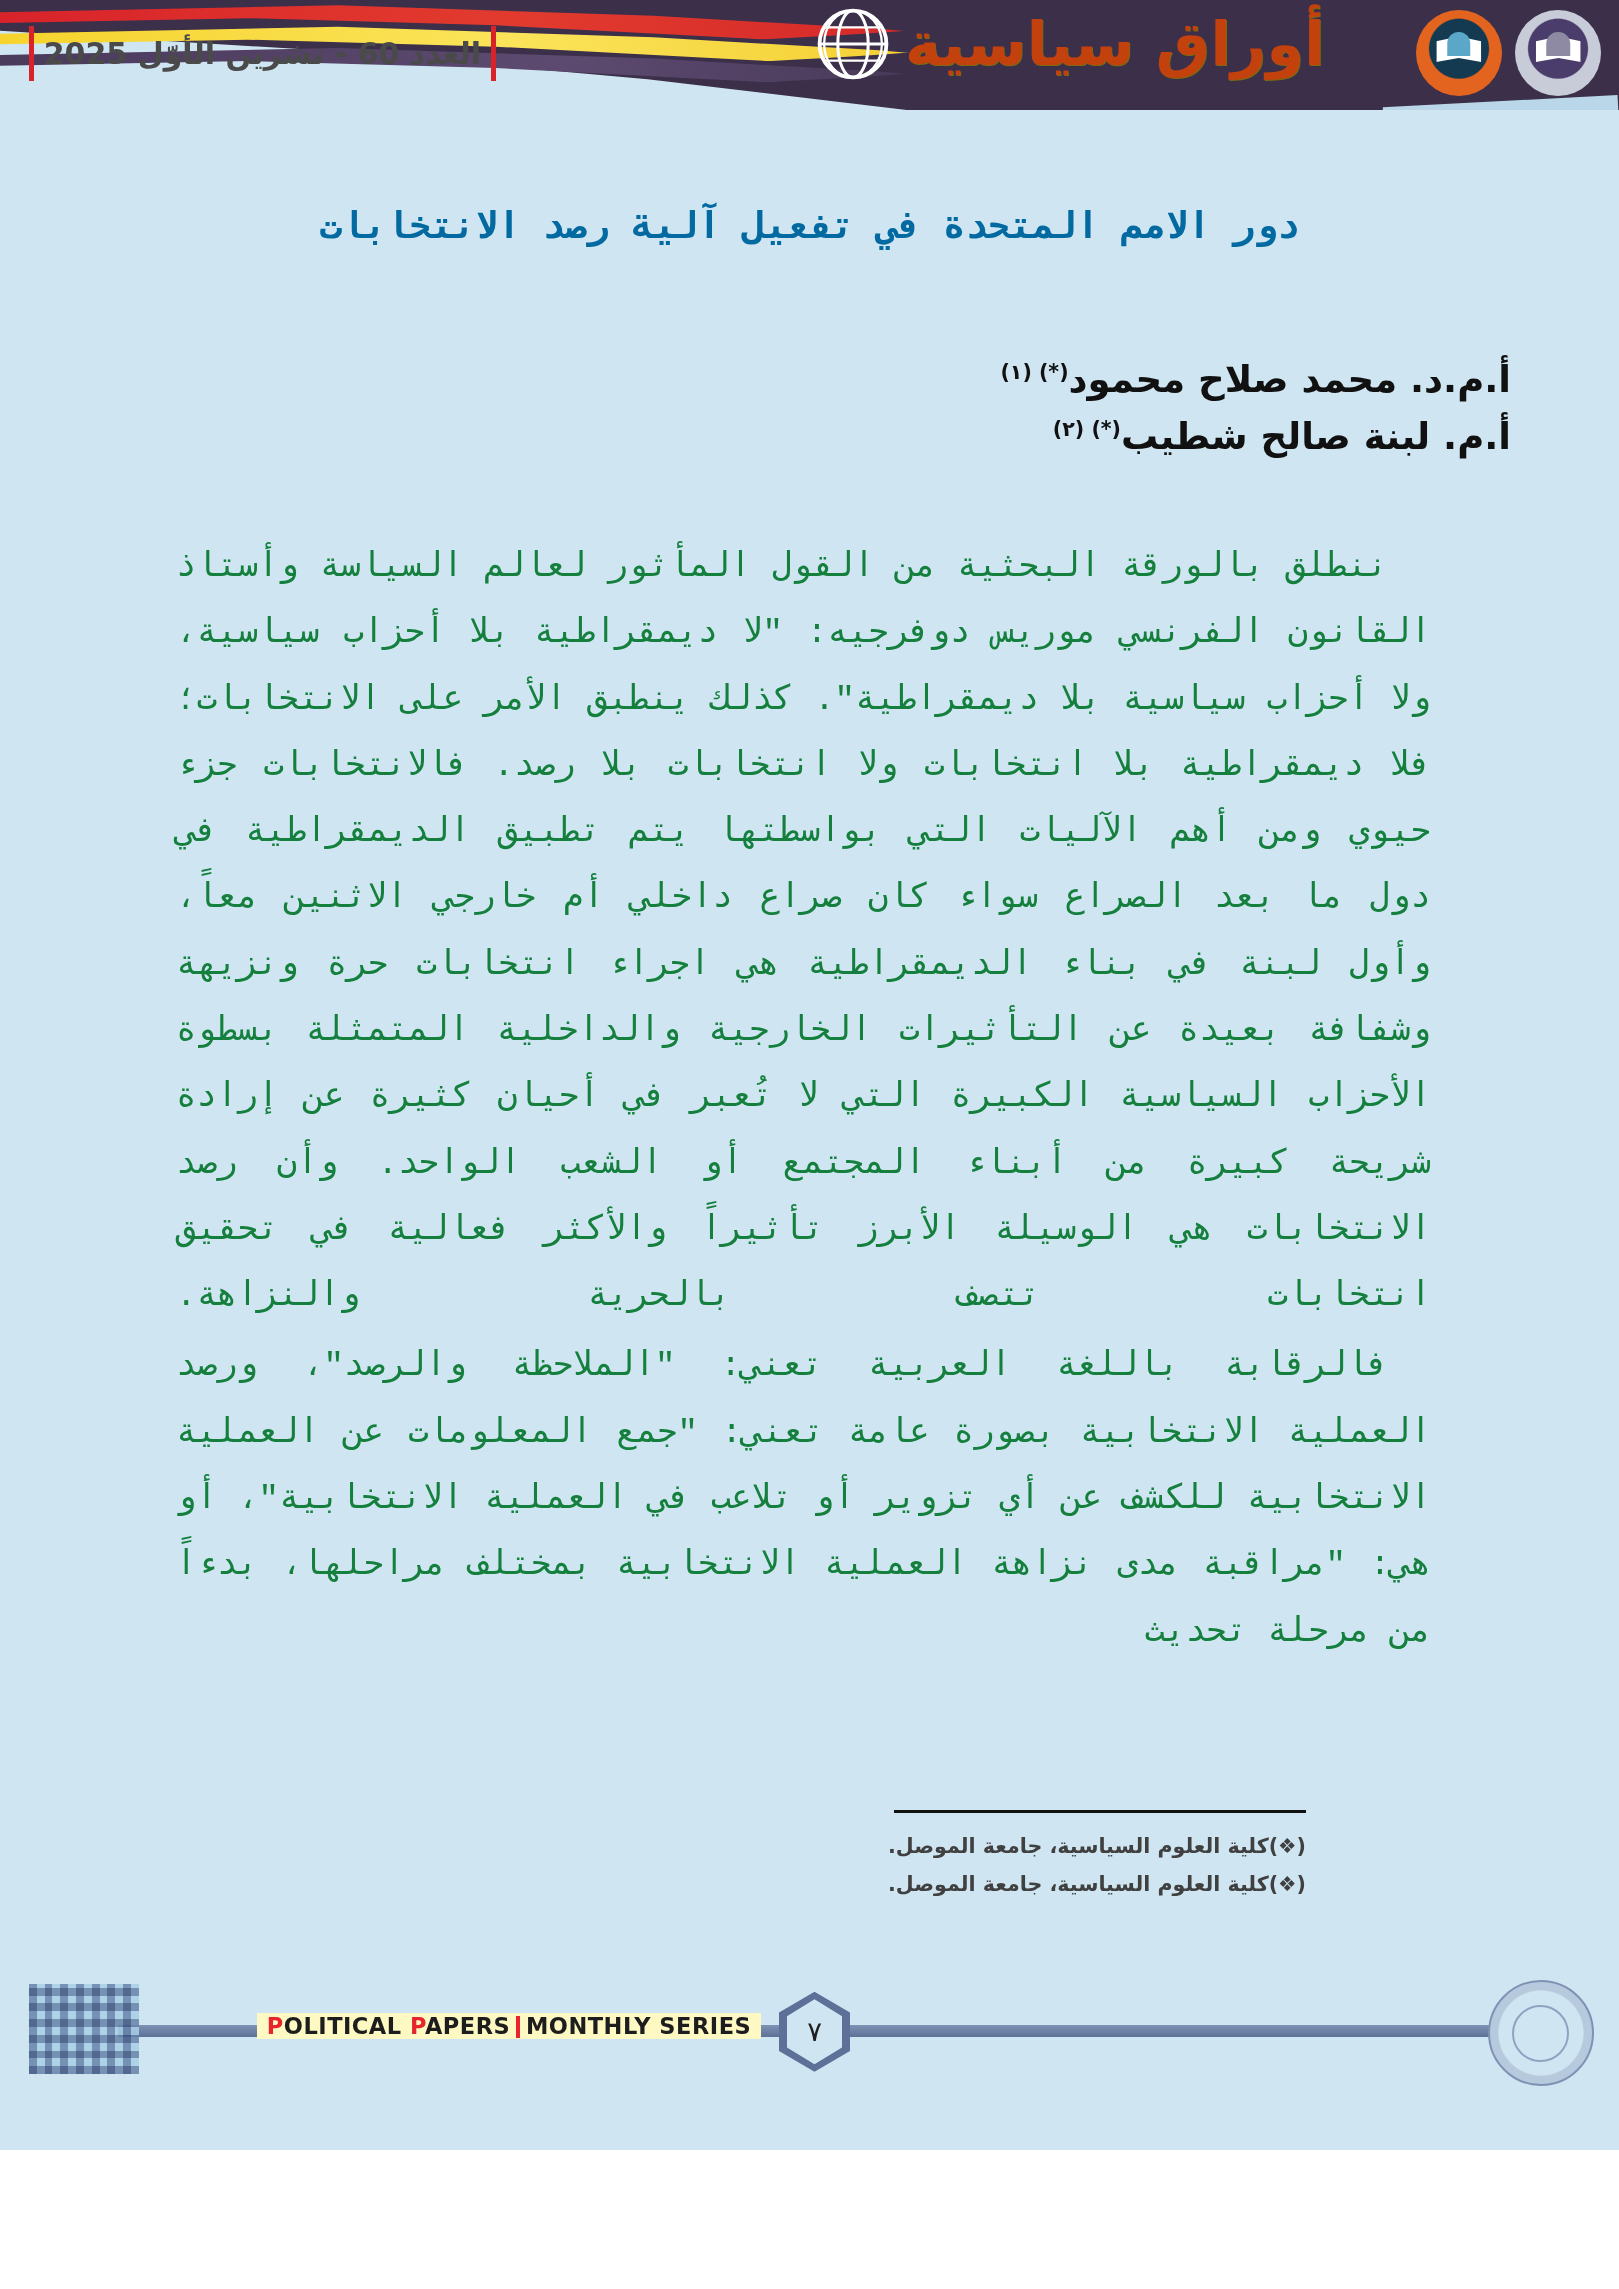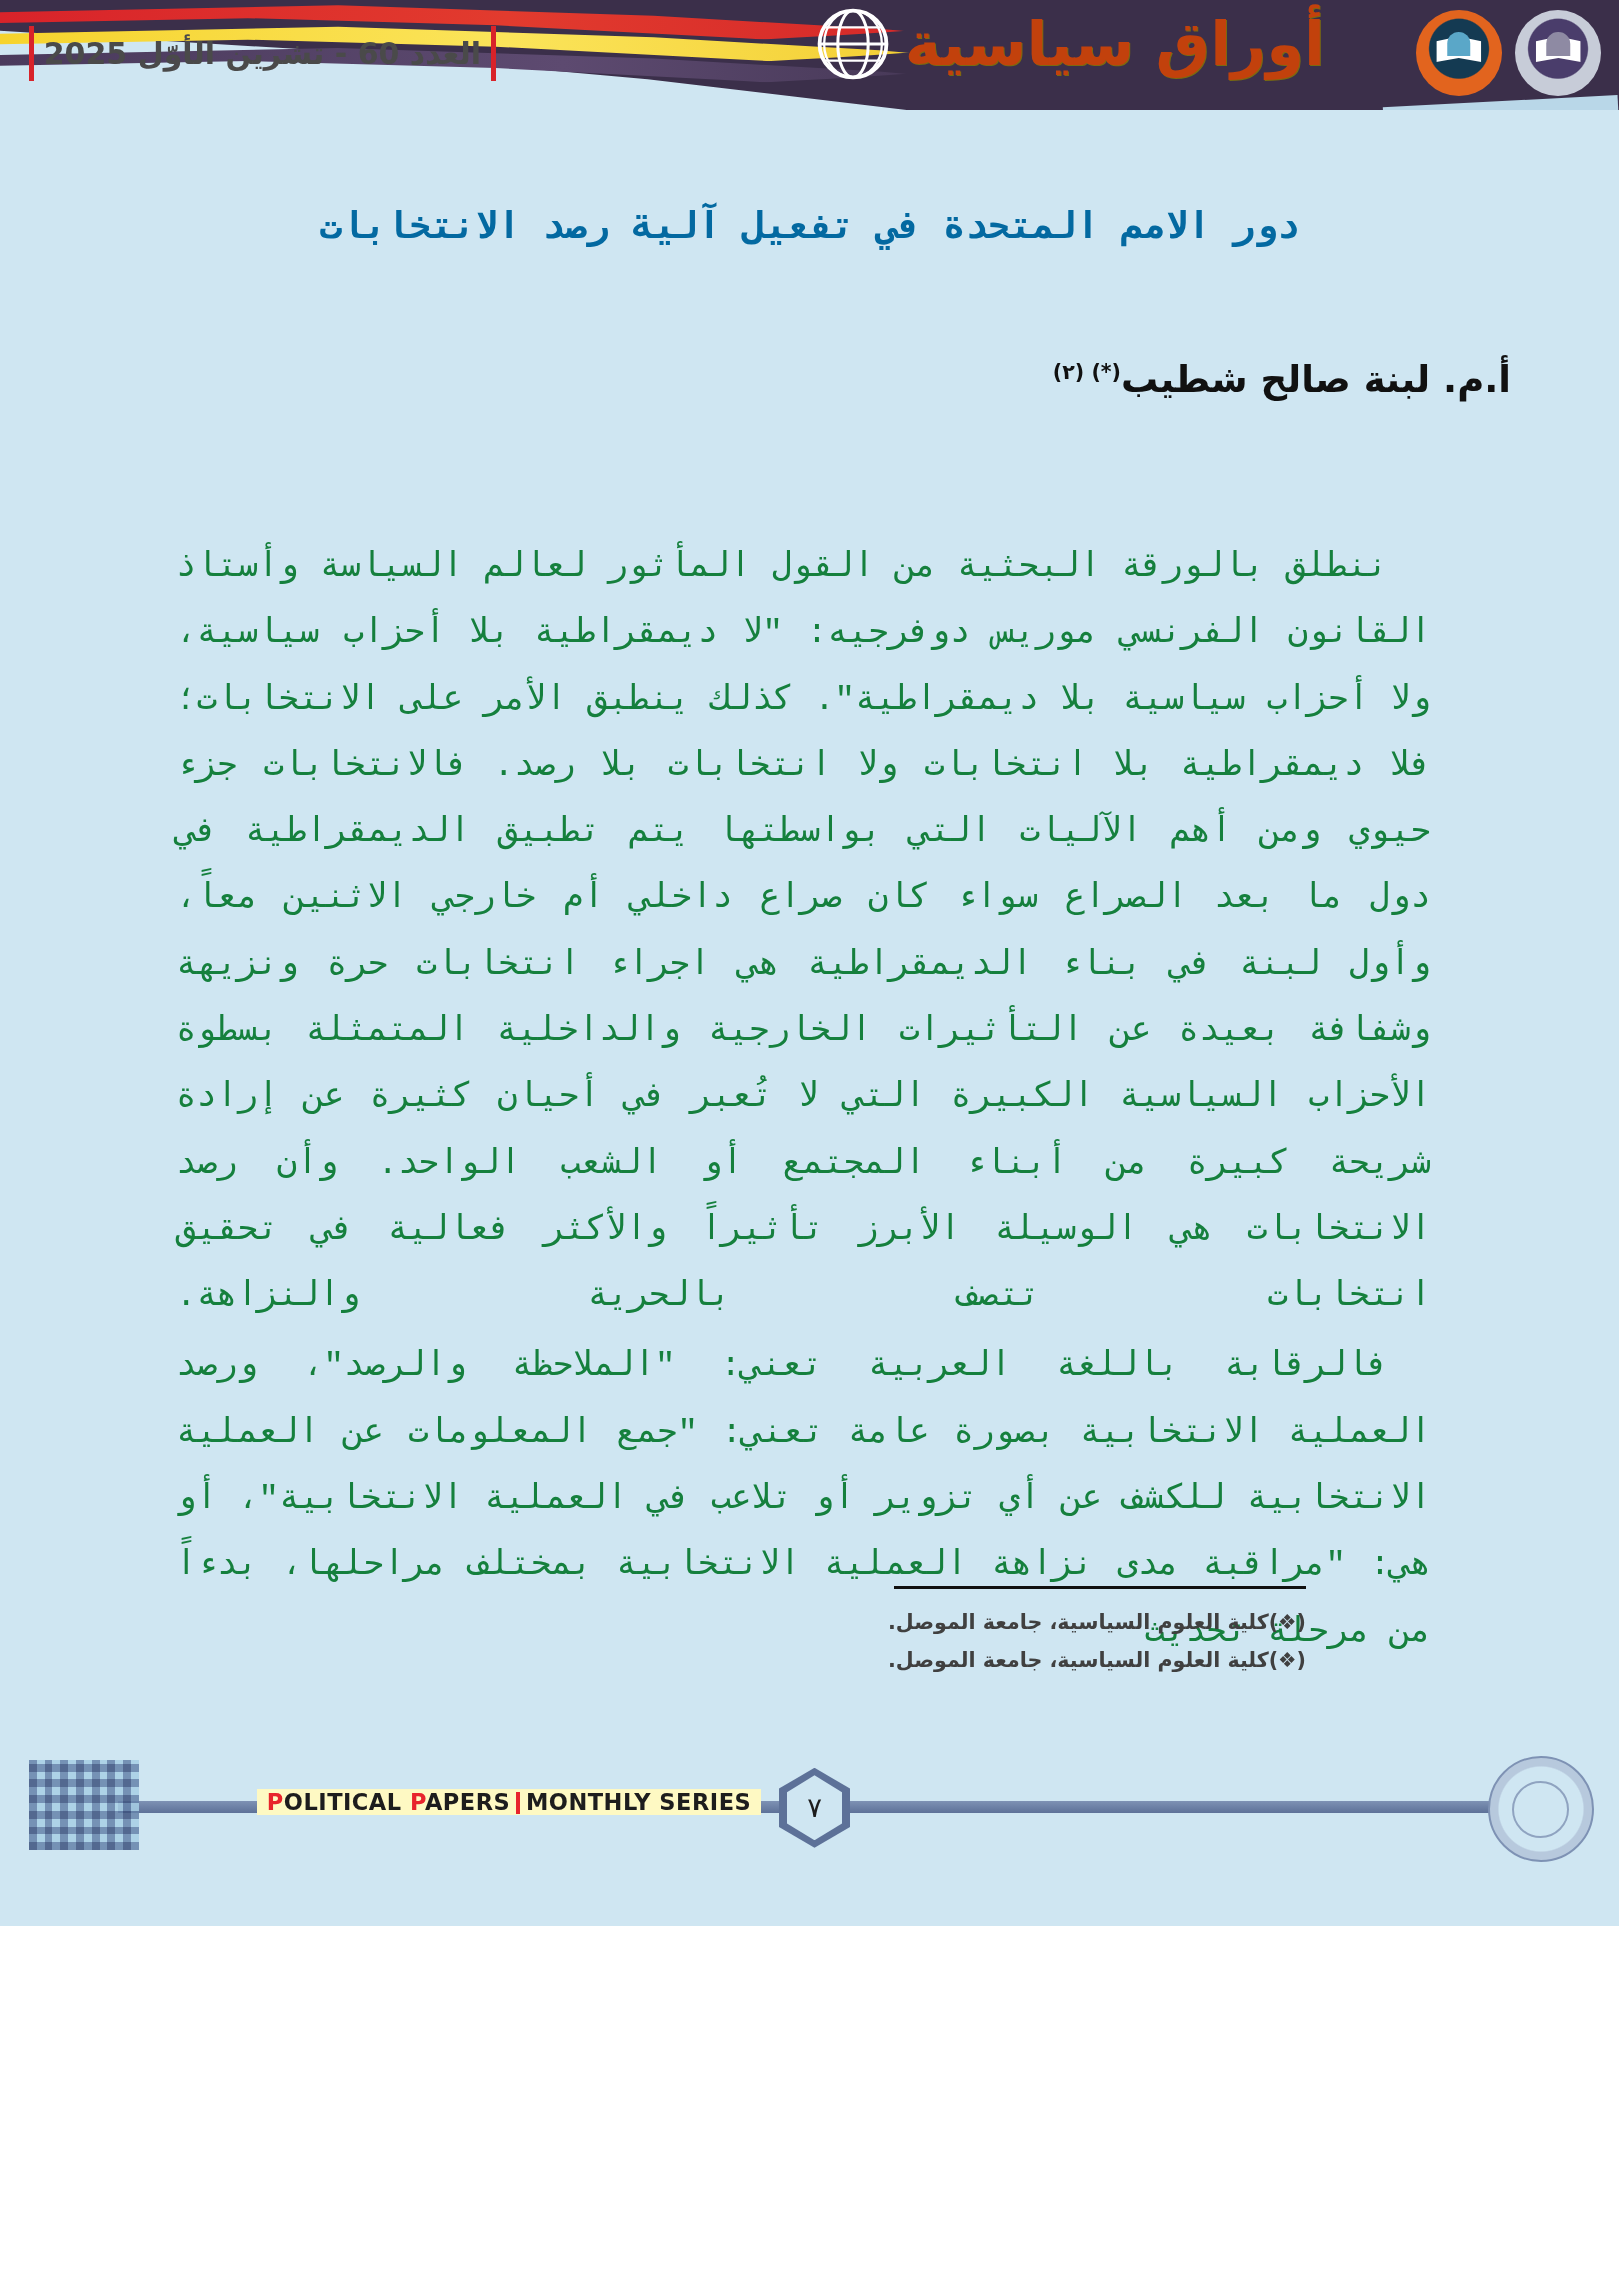--- a/index.html
+++ b/index.html
@@ -4,21 +4,21 @@
 <title>أوراق سياسية</title>
 <style>
   html, body {
     margin: 0;
     padding: 0;
     background: #ffffff;
   }
   .page {
     position: relative;
     width: 1619px;
-    height: 1926px;
+    height: 2150px;
     background: #cfe6f2;
     overflow: hidden;
     font-family: "DejaVu Sans", sans-serif;
   }
 
   
   .header {
     position: absolute;
     top: 0; left: 0;
     width: 1619px;
@@ -354,20 +354,23 @@
     <div class="emblems">
       <div class="emblem silver"></div>
       <div class="emblem orange"></div>
     </div>
   </div>
 
   <div class="doc-title">دور الامم المتحدة في تفعيل آلية رصد الانتخابات</div>
 
   <div class="authors">
     <div class="author">
+      <span>أ.م.د. محمد صلاح محمود</span><sup>(*) (١)</sup>
+    </div>
+    <div class="author">
       <span>أ.م. لبنة صالح شطيب</span><sup>(*) (٢)</sup>
     </div>
   </div>
 
   <div class="body-text">
     <p>ننطلق بالورقة البحثية من القول المأثور لعالم السياسة وأستاذ القانون الفرنسي موريس دوفرجيه: "لا ديمقراطية بلا أحزاب سياسية، ولا أحزاب سياسية بلا ديمقراطية". كذلك ينطبق الأمر على الانتخابات؛ فلا ديمقراطية بلا انتخابات ولا انتخابات بلا رصد. فالانتخابات جزء حيوي ومن أهم الآليات التي بواسطتها يتم تطبيق الديمقراطية في دول ما بعد الصراع سواء كان صراع داخلي أم خارجي الاثنين معاً، وأول لبنة في بناء الديمقراطية هي اجراء انتخابات حرة ونزيهة وشفافة بعيدة عن التأثيرات الخارجية والداخلية المتمثلة بسطوة الأحزاب السياسية الكبيرة التي لا تُعبر في أحيان كثيرة عن إرادة شريحة كبيرة من أبناء المجتمع أو الشعب الواحد. وأن رصد الانتخابات هي  الوسيلة الأبرز تأثيراً والأكثر فعالية في تحقيق انتخابات تتصف بالحرية والنزاهة.</p>
     <p class="last-line-right">فالرقابة باللغة العربية تعني: "الملاحظة والرصد"، ورصد العملية الانتخابية بصورة عامة تعني: "جمع المعلومات عن العملية الانتخابية للكشف عن أي تزوير أو تلاعب في العملية الانتخابية"، أو هي: "مراقبة مدى نزاهة العملية الانتخابية بمختلف مراحلها، بدءاً من مرحلة تحديث</p>
   </div>
 
   <div class="footnotes">

